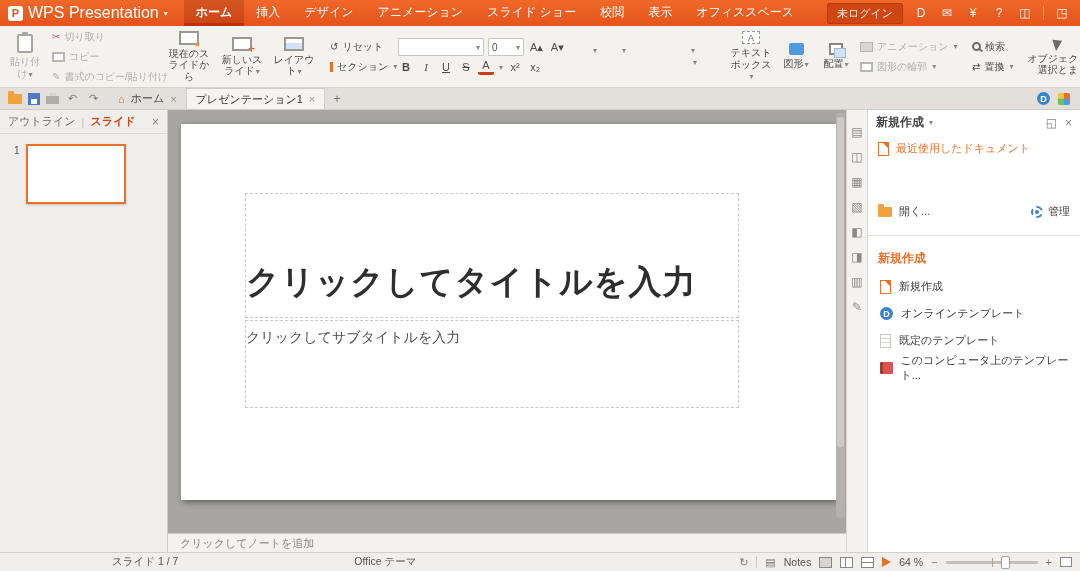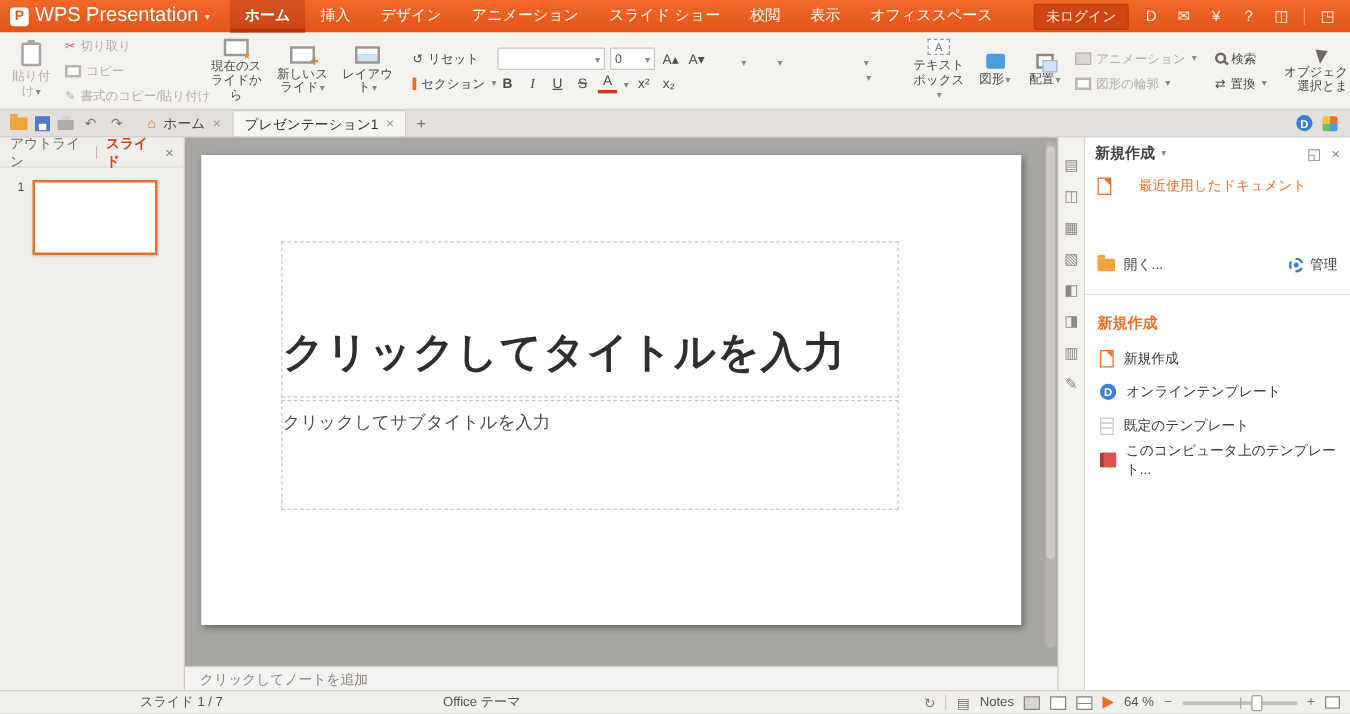--- a/index.html
+++ b/index.html
@@ -70,21 +70,21 @@
   .doc-tab { display:flex; align-items:center; gap:6px; padding:0 9px; border-right:1px solid #d2cfca; }
   .doc-tab.active { background:#f6f4f1; border-top:1px solid #cfccc7; color:#333; }
   .tab-x { color:#9a9792; font-size:11px; }
   .tab-plus { padding:0 8px; display:flex; align-items:center; color:#7a7773; font-size:13px; }
   .tabbar-right { margin-left:auto; display:flex; align-items:center; gap:8px; padding-right:10px; }
   .dcircle { width:13px; height:13px; border-radius:50%; background:#3b82d0; color:#fff; font-size:9px; font-weight:bold; display:flex; align-items:center; justify-content:center; }
   .apps-ico { width:12px; height:12px; background:conic-gradient(#e8702a 0 25%, #4d9be0 0 50%, #6abf5e 0 75%, #f0c53c 0); border-radius:2px; }
   
   .main { display:flex; height:442px; }
   
-  .left-panel { width:148px; background:#f0eeea; border-right:1px solid #cfccc7; display:flex; flex-direction:column; }
+  .left-panel { width:168px; background:#f0eeea; border-right:1px solid #cfccc7; display:flex; flex-direction:column; }
   .lp-head { height:24px; display:flex; align-items:center; font-size:11px; padding:0 8px; gap:6px; border-bottom:1px solid #dedad5; }
   .lp-tab { color:#6f6c68; }
   .lp-tab.active { color:#d3441c; font-weight:bold; }
   .lp-sep { color:#c0bdb8; }
   .lp-close { margin-left:auto; color:#8a8784; font-size:12px; }
   .thumb-row { display:flex; padding:10px 8px 0 14px; gap:6px; }
   .thumb-num { font-size:10px; color:#555; padding-top:1px; }
   .thumb { width:100px; height:60px; background:#fff; border:2px solid #e8702a; box-shadow:0 1px 2px rgba(0,0,0,.2); }
   
   .canvas { flex:1; background:#a8a6a3; position:relative; display:flex; flex-direction:column; }
@@ -97,21 +97,21 @@
   .vthumb { position:absolute; left:1px; top:4px; width:7px; height:330px; background:#cdcac6; border-radius:3px; }
   .notesbar { height:19px; background:#f4f2f0; border-top:1px solid #cfccc7; font-size:11px; color:#8a8784; display:flex; align-items:center; padding-left:12px; }
   
   .strip { width:22px; background:#f4f2ef; border-left:1px solid #d8d5d1; border-right:1px solid #d8d5d1; display:flex; flex-direction:column; align-items:center; padding-top:16px; gap:13px; }
   .strip-ico { font-size:12px; color:#8b8885; line-height:1; }
   
   .right-panel { width:212px; background:#fff; display:flex; flex-direction:column; font-size:11px; }
   .rp-head { height:25px; display:flex; align-items:center; gap:4px; padding:0 8px; }
   .rp-title { font-size:12px; font-weight:bold; color:#444; }
   .rp-head-right { margin-left:auto; display:flex; gap:8px; color:#8a8784; font-size:12px; }
-  .rp-recent { display:flex; align-items:center; gap:22px; padding:6px 10px; color:#e8702a; }
+  .rp-recent { display:flex; align-items:center; gap:7px; padding:6px 10px; color:#e8702a; }
   .page-ico { width:11px; height:14px; background:#fff; border:1px solid #cbc8c4; position:relative; }
   .page-ico.orange { border-color:#e8702a; }
   .page-ico.orange::after { content:''; position:absolute; right:0; top:0; border-left:5px solid transparent; border-top:5px solid #e8702a; }
   .page-ico.lines { background:linear-gradient(#fff 3px, #d8d5d1 3px, #d8d5d1 4px, #fff 4px, #fff 7px, #d8d5d1 7px, #d8d5d1 8px, #fff 8px); }
   .rp-openrow { display:flex; align-items:center; padding:6px 10px; margin-top:36px; color:#444; }
   .rp-open { display:flex; align-items:center; gap:7px; }
   .rp-manage { margin-left:auto; display:flex; align-items:center; gap:5px; }
   .gear { width:12px; height:12px; border:2px dashed #3b82d0; border-radius:50%; position:relative; }
   .gear::after { content:''; position:absolute; left:2px; top:2px; width:4px; height:4px; background:#3b82d0; border-radius:50%; }
   .rp-divider { border-top:1px solid #e6e3de; margin:10px 0 0 0; }

